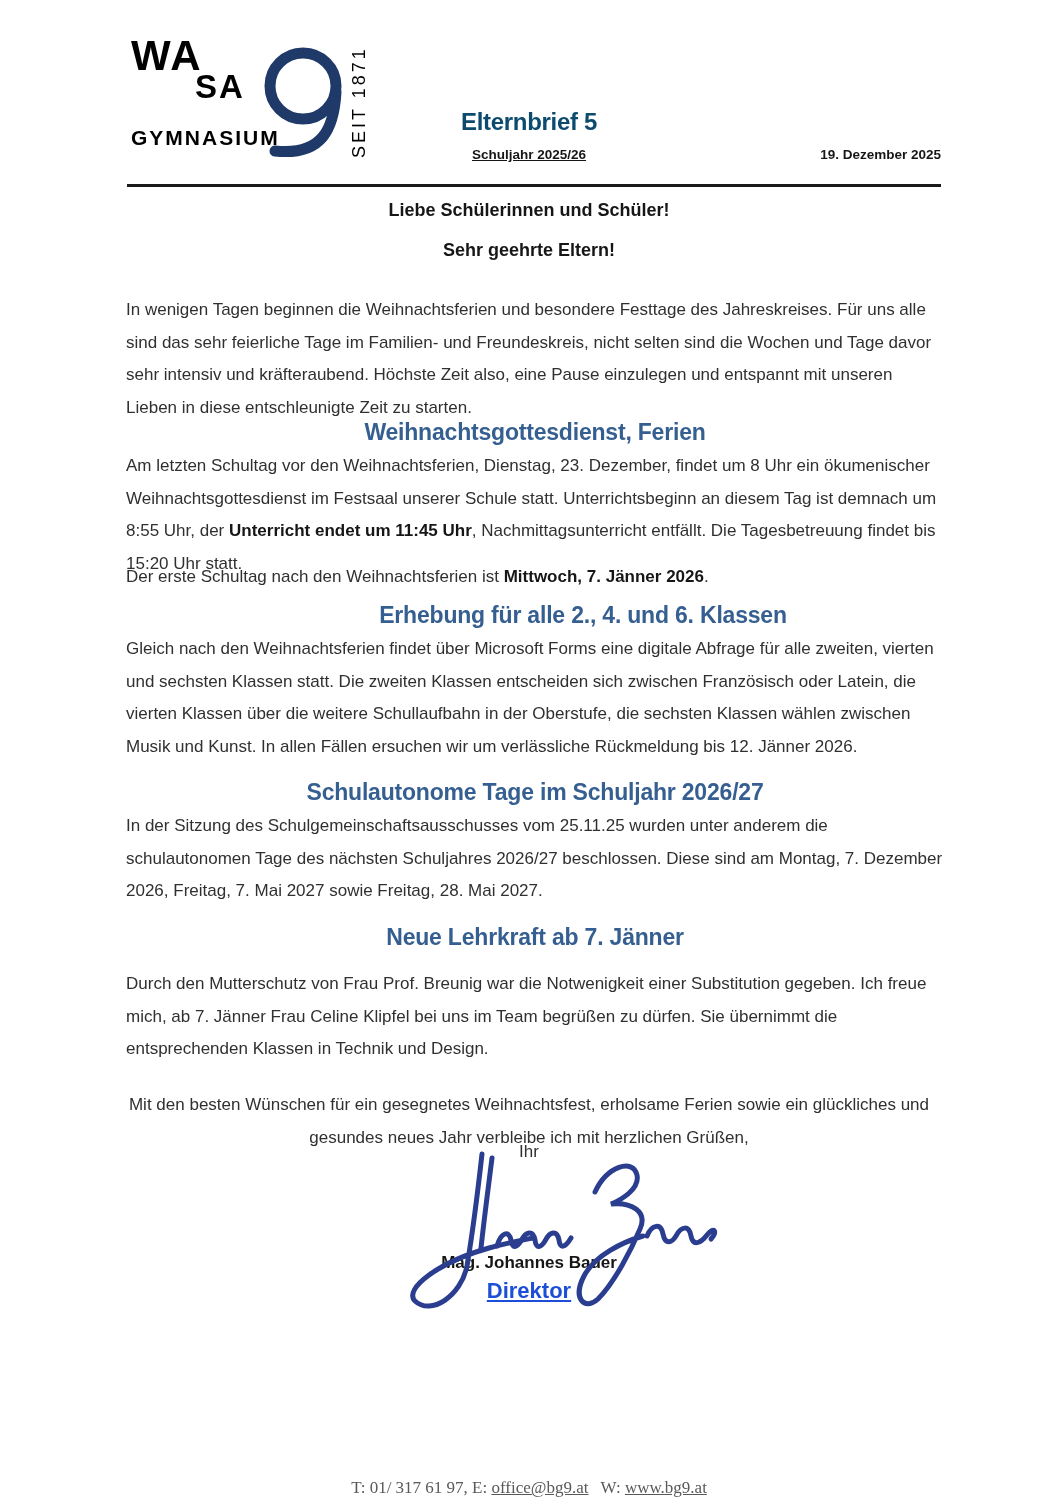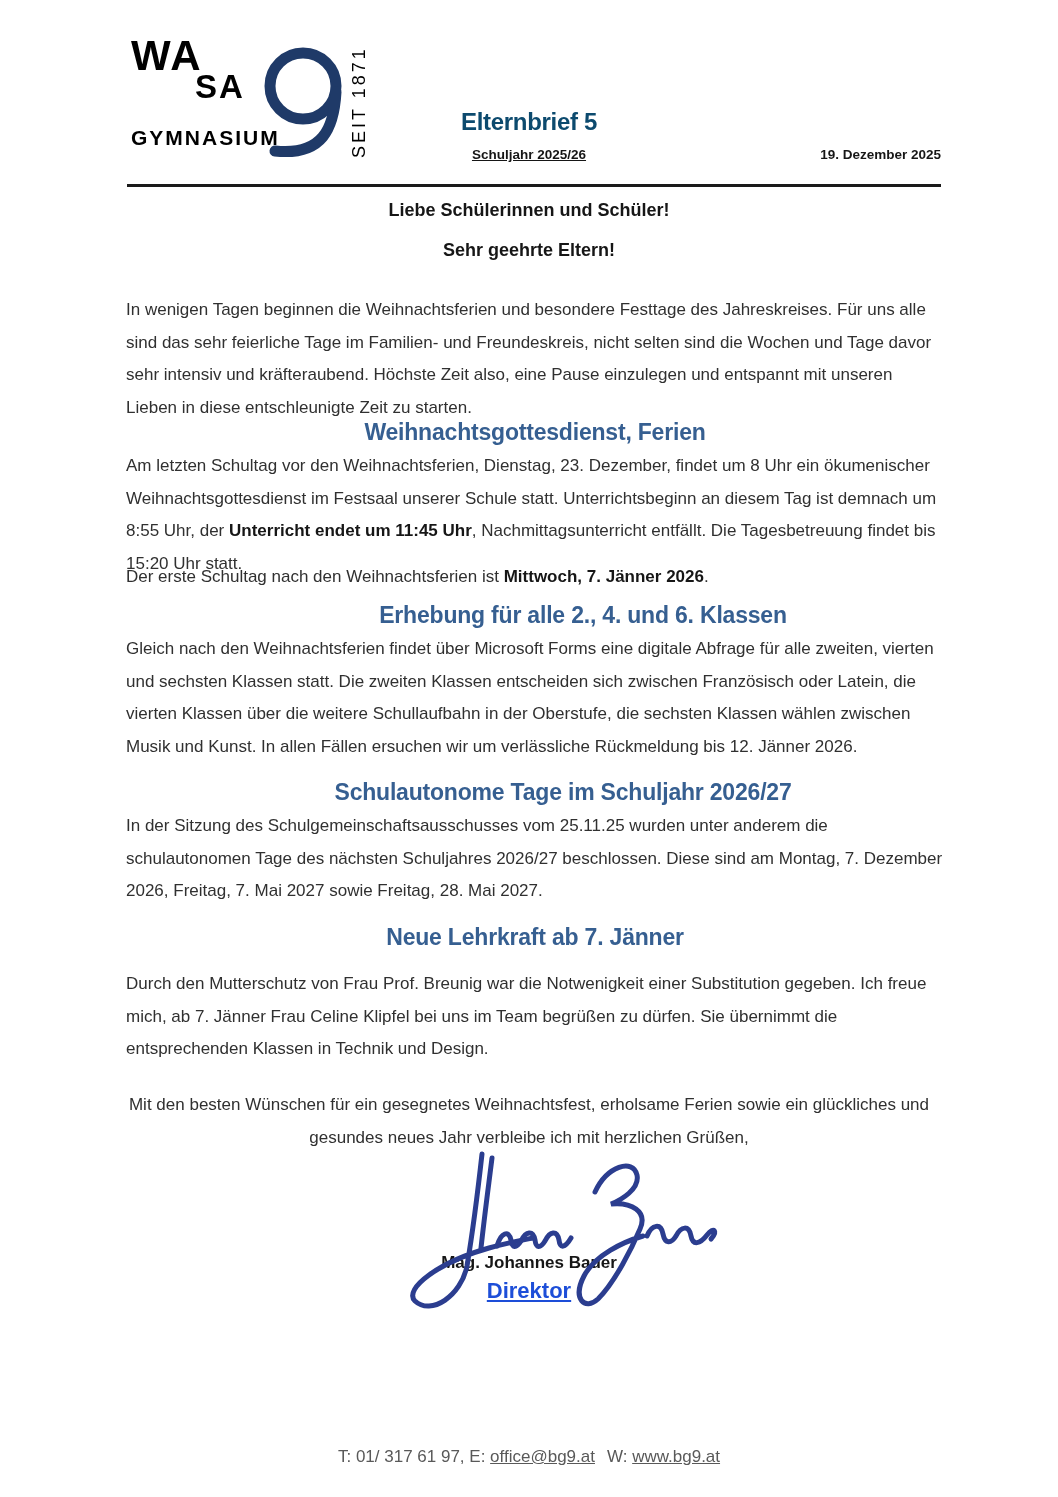--- a/index.html
+++ b/index.html
@@ -40,37 +40,37 @@
 
   
   .para{left:126px;width:818px;font-size:17px;line-height:32.5px;color:#303030;}
   .intro{top:294px;}
   .h-sec{left:126px;width:818px;font-size:23px;font-weight:700;color:#365f91;letter-spacing:-0.2px;text-align:center;}
   .h1s{top:419px;}
   .s1p1{top:450px;}
   .s1p2{top:561px;}
   .h2s{top:602px;margin-left:48px;}
   .s2p{top:633px;}
-  .h3s{top:779px;margin-left:28px;}
+  .h3s{top:779px;}
   .s3p{top:810px;}
   .h4s{top:924px;}
   .s4p{top:968px;}
   .bold-run{font-weight:700;color:#161616;}
 
   
   .closing{left:109px;width:840px;top:1088px;text-align:center;font-size:17px;line-height:33px;color:#303030;}
   .salutation{left:0;right:0;top:1142px;text-align:center;font-size:17px;color:#303030;}
   .sig-svg{left:385px;top:1150px;}
   .sig-name{left:0;right:0;top:1253px;text-align:center;font-size:17px;font-weight:700;color:#161616;}
   .sig-role{left:0;right:0;top:1278px;text-align:center;font-size:22px;font-weight:700;color:#1d4ed8;text-decoration:underline;}
 
   
   .footer-line{left:0;right:0;text-align:center;font-size:17px;color:#595959;}
   .footer1{top:1421px;}
-  .footer2{top:1447px;}
+  .footer2{top:1478px;font-family:Liberation Serif, serif;}
   .footer-link{color:#595959;text-decoration:underline;}
   .gap{display:inline-block;width:12px;}
 </style>
 </head>
 <body>
 
 <div class="page">
 
   <div class="abs logo">
     <span class="abs logo-wa">WA</span>
@@ -104,20 +104,21 @@
   <div class="abs h-sec h2s">Erhebung für alle 2., 4. und 6. Klassen</div>
   <div class="abs para s2p">Gleich nach den Weihnachtsferien findet über Microsoft Forms eine digitale Abfrage für alle zweiten, vierten und sechsten Klassen statt. Die zweiten Klassen entscheiden sich zwischen Französisch oder Latein, die vierten Klassen über die weitere Schullaufbahn in der Oberstufe, die sechsten Klassen wählen zwischen Musik und Kunst. In allen Fällen ersuchen wir um verlässliche Rückmeldung bis 12. Jänner 2026.</div>
 
   <div class="abs h-sec h3s">Schulautonome Tage im Schuljahr 2026/27</div>
   <div class="abs para s3p">In der Sitzung des Schulgemeinschaftsausschusses vom 25.11.25 wurden unter anderem die schulautonomen Tage des nächsten Schuljahres 2026/27 beschlossen. Diese sind am Montag, 7. Dezember 2026, Freitag, 7. Mai 2027 sowie Freitag, 28. Mai 2027.</div>
 
   <div class="abs h-sec h4s">Neue Lehrkraft ab 7. Jänner</div>
   <div class="abs para s4p">Durch den Mutterschutz von Frau Prof. Breunig war die Notwenigkeit einer Substitution gegeben. Ich freue mich, ab 7. Jänner Frau Celine Klipfel bei uns im Team begrüßen zu dürfen. Sie übernimmt die entsprechenden Klassen in Technik und Design.</div>
 
   <div class="abs closing">Mit den besten Wünschen für ein gesegnetes Weihnachtsfest, erholsame Ferien sowie ein glückliches und gesundes neues Jahr verbleibe ich mit herzlichen Grüßen,</div>
+  <div class="abs salutation">Ihr</div>
 
   <div class="abs sig-name">Mag. Johannes Bauer</div>
   <div class="abs sig-role">Direktor</div>
 
   <div class="abs sig-svg">
     <svg width="335" height="160" viewBox="0 0 335 160" style="pointer-events:none;">
       <g fill="none" stroke="#2b3d8f" stroke-width="5" stroke-linecap="round">
         <path d="M97,4 C93,40 88,80 82,116 C76,146 46,166 30,151 C18,139 54,112 104,98 C122,93 138,90 148,88"></path>
         <path d="M107,8 C103,40 99,70 96,98"></path>
         <path d="M112,96 C116,82 124,80 126,90 C127,98 131,99 136,91 C141,81 148,80 150,90 C151,98 155,99 160,91 C165,81 172,80 174,90 C175,99 180,98 186,88"></path>

